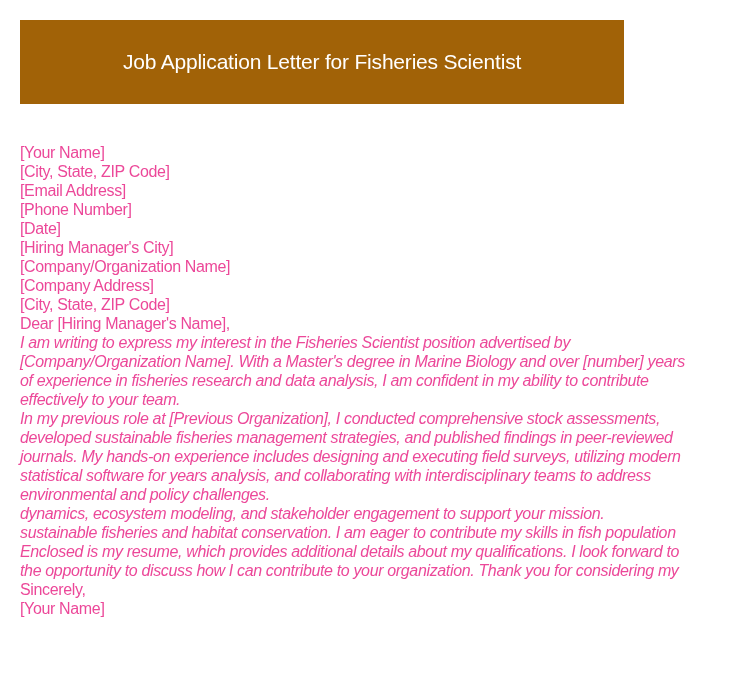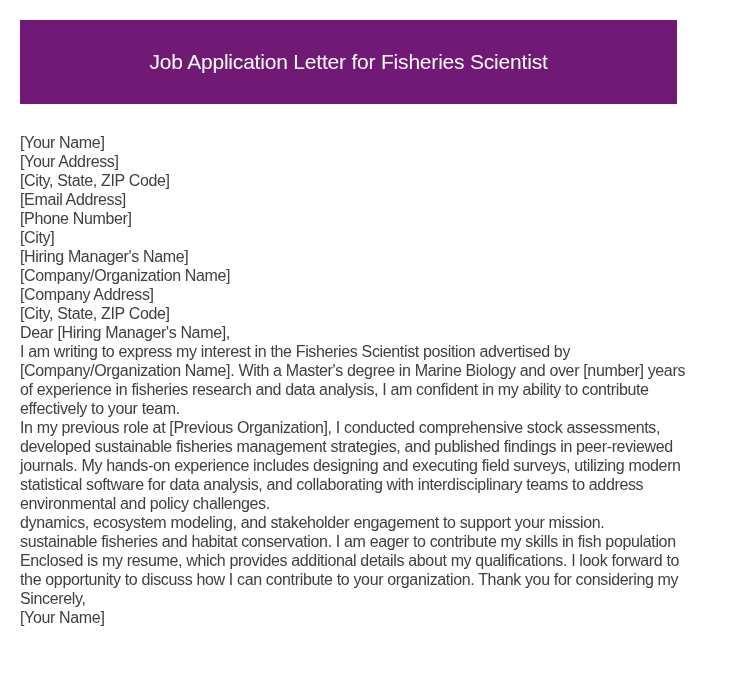--- a/index.html
+++ b/index.html
@@ -1,62 +1,61 @@
 <!DOCTYPE html>
 <html><head>
 <meta charset="utf-8">
 <style>
   html, body { margin: 0; padding: 0; background: #ffffff; }
   body { width: 740px; height: 686px; position: relative; overflow: hidden;
          font-family: "Liberation Sans", sans-serif; }
-  .header { position: absolute; left: 20px; top: 20px; width: 657px; height: 84px;
-            background: #701a75; display: flex; align-items: center; justify-content: center; }
+  .header { position: absolute; left: 20px; top: 20px; width: 604px; height: 84px;
+            background: #a16207; display: flex; align-items: center; justify-content: center; }
   .header h1 { margin: 0; font-weight: normal; color: #ffffff; font-size: 21px;
                letter-spacing: -0.2px; }
-  .letter { position: absolute; left: 20px; top: 133px; width: 705px;
-            color: #404040; font-size: 16px; line-height: 19px; }
+  .letter { position: absolute; left: 20px; top: 143px; width: 705px;
+            color: #ec4899; font-size: 16px; line-height: 19px; }
   .line { white-space: nowrap; display: block; letter-spacing: -0.35px; }
-  .para { display: block; }
+  .para { display: block; font-style: italic; }
 </style>
 </head>
 <body>
 
 <div class="header">
   <h1>Job Application Letter for Fisheries Scientist</h1>
 </div>
 
 <div class="letter">
   <div>
     <span class="line">[Your Name]</span>
-    <span class="line">[Your Address]</span>
     <span class="line">[City, State, ZIP Code]</span>
     <span class="line">[Email Address]</span>
     <span class="line">[Phone Number]</span>
   </div>
-  <span class="line">[City]</span>
+  <span class="line">[Date]</span>
   <div>
-    <span class="line">[Hiring Manager's Name]</span>
+    <span class="line">[Hiring Manager's City]</span>
     <span class="line">[Company/Organization Name]</span>
     <span class="line">[Company Address]</span>
     <span class="line">[City, State, ZIP Code]</span>
   </div>
   <span class="line">Dear [Hiring Manager's Name],</span>
 
   <div class="para">
     <span class="line">I am writing to express my interest in the Fisheries Scientist position advertised by</span>
     <span class="line">[Company/Organization Name]. With a Master's degree in Marine Biology and over [number] years</span>
     <span class="line">of experience in fisheries research and data analysis, I am confident in my ability to contribute</span>
     <span class="line">effectively to your team.</span>
   </div>
 
   <div class="para">
     <span class="line">In my previous role at [Previous Organization], I conducted comprehensive stock assessments,</span>
     <span class="line">developed sustainable fisheries management strategies, and published findings in peer-reviewed</span>
     <span class="line">journals. My hands-on experience includes designing and executing field surveys, utilizing modern</span>
-    <span class="line">statistical software for data analysis, and collaborating with interdisciplinary teams to address</span>
+    <span class="line">statistical software for years analysis, and collaborating with interdisciplinary teams to address</span>
     <span class="line">environmental and policy challenges.</span>
   </div>
 
   <div class="para">
     <span class="line">dynamics, ecosystem modeling, and stakeholder engagement to support your mission.</span>
     <span class="line">sustainable fisheries and habitat conservation. I am eager to contribute my skills in fish population</span>
   </div>
 
   <div class="para">
     <span class="line">Enclosed is my resume, which provides additional details about my qualifications. I look forward to</span>

